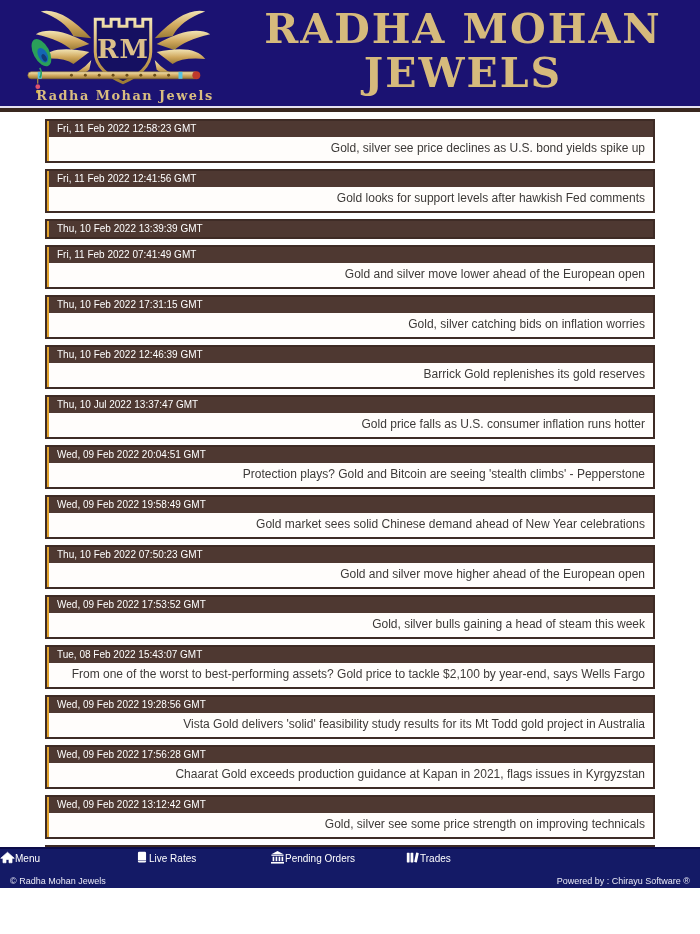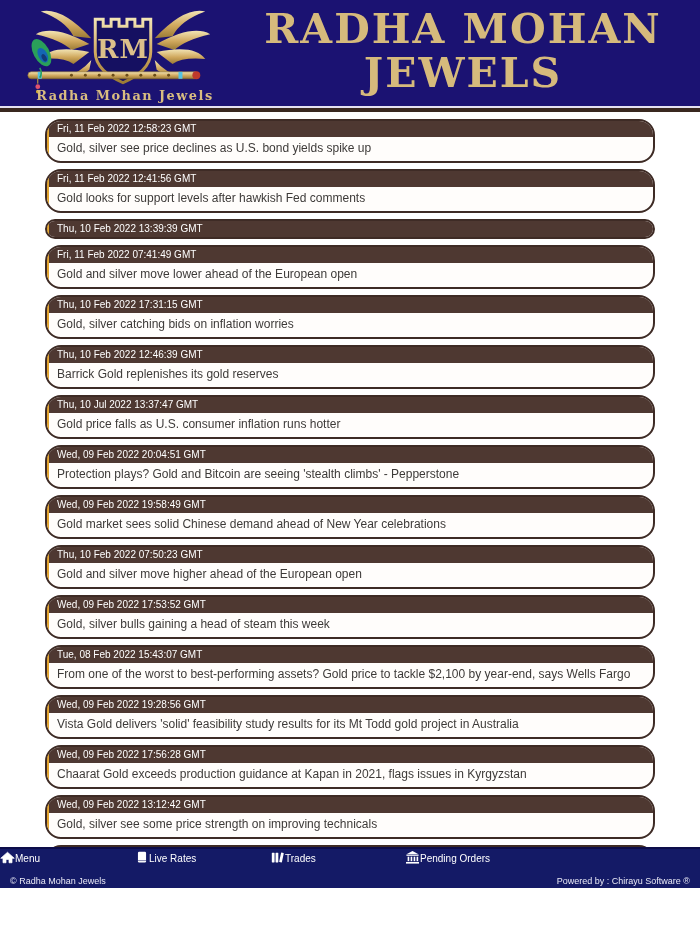--- a/index.html
+++ b/index.html
@@ -16,31 +16,31 @@
     flex:1;text-align:center;
     font-family:"DejaVu Serif",serif;font-weight:700;
     color:#d6ba7c;font-size:41px;line-height:44px;letter-spacing:2px;
     padding-right:6px;margin-top:-4px;
   }
   .sep-light{height:2px;background:#e4e1f0;}
   .sep-brown{height:4px;background:#39281f;}
   
   .news-list{padding:7px 45px 0;background:#fff;}
   .news-card{
-    border:2px solid #3e2b25;border-radius:16px;overflow:hidden;
+    border:2px solid #3e2b25;border-radius:0;overflow:hidden;
     margin-bottom:6px;background:#fffdfb;
   }
   .news-date{
     background:#4e3831;color:#ffffff;font-size:10px;line-height:12px;
     padding:2px 8px;border-left:2px solid #e2a42f;
   }
   .news-headline{
     color:#3d3a38;font-size:12px;line-height:14px;
     padding:4px 8px 6px;border-left:2px solid #e2a42f;
-    white-space:nowrap;overflow:hidden;
+    white-space:nowrap;overflow:hidden;text-align:right;
   }
   
   .bottom-nav{
     position:absolute;left:0;right:0;bottom:0;height:41px;
     background:#141a66;border-top:2px solid #0d0d4a;color:#fff;box-sizing:border-box;
   }
   .nav-items{display:flex;width:540px;}
   .nav-item{
     width:135px;display:flex;flex-direction:row;align-items:center;
     padding-top:2px;cursor:pointer;
@@ -215,43 +215,43 @@
             <rect x="3" y="1" width="10" height="13" rx="1.5" fill="#fff"></rect>
             <rect x="3" y="11.2" width="10" height="1.2" fill="#141a66" opacity="0.55"></rect>
           </svg>
         </span>
         <span class="nav-label">Live Rates</span>
       </div>
 
       <div class="nav-item">
         <span>
           <svg viewBox="0 0 18 16" width="15" height="13">
-            <rect x="2" y="2" width="3.4" height="12" rx="0.6" fill="#fff"></rect>
-            <rect x="6.6" y="2" width="3.4" height="12" rx="0.6" fill="#fff"></rect>
-            <rect x="12.2" y="2" width="3.4" height="12" rx="0.6" fill="#fff" transform="rotate(12 14 8)"></rect>
-          </svg>
-        </span>
-        <span class="nav-label">Trades</span>
-      </div>
-
-      <div class="nav-item">
-        <span>
-          <svg viewBox="0 0 18 16" width="15" height="13">
             <path d="M9 0 L17 4.2 H1 Z" fill="#fff"></path>
             <rect x="1.5" y="5" width="15" height="1" fill="#fff"></rect>
             <rect x="3" y="7" width="2" height="5.5" fill="#fff"></rect>
             <rect x="6.7" y="7" width="2" height="5.5" fill="#fff"></rect>
             <rect x="10.4" y="7" width="2" height="5.5" fill="#fff"></rect>
             <rect x="14" y="7" width="2" height="5.5" fill="#fff"></rect>
             <rect x="1" y="13.5" width="16" height="2" fill="#fff"></rect>
           </svg>
         </span>
         <span class="nav-label">Pending Orders</span>
       </div>
 
+      <div class="nav-item">
+        <span>
+          <svg viewBox="0 0 18 16" width="15" height="13">
+            <rect x="2" y="2" width="3.4" height="12" rx="0.6" fill="#fff"></rect>
+            <rect x="6.6" y="2" width="3.4" height="12" rx="0.6" fill="#fff"></rect>
+            <rect x="12.2" y="2" width="3.4" height="12" rx="0.6" fill="#fff" transform="rotate(12 14 8)"></rect>
+          </svg>
+        </span>
+        <span class="nav-label">Trades</span>
+      </div>
+
     </div>
 
     <div class="footer-row">
       <span>© Radha Mohan Jewels</span>
       <span>Powered by : Chirayu Software ®</span>
     </div>
   </nav>
 
 </div>
 

